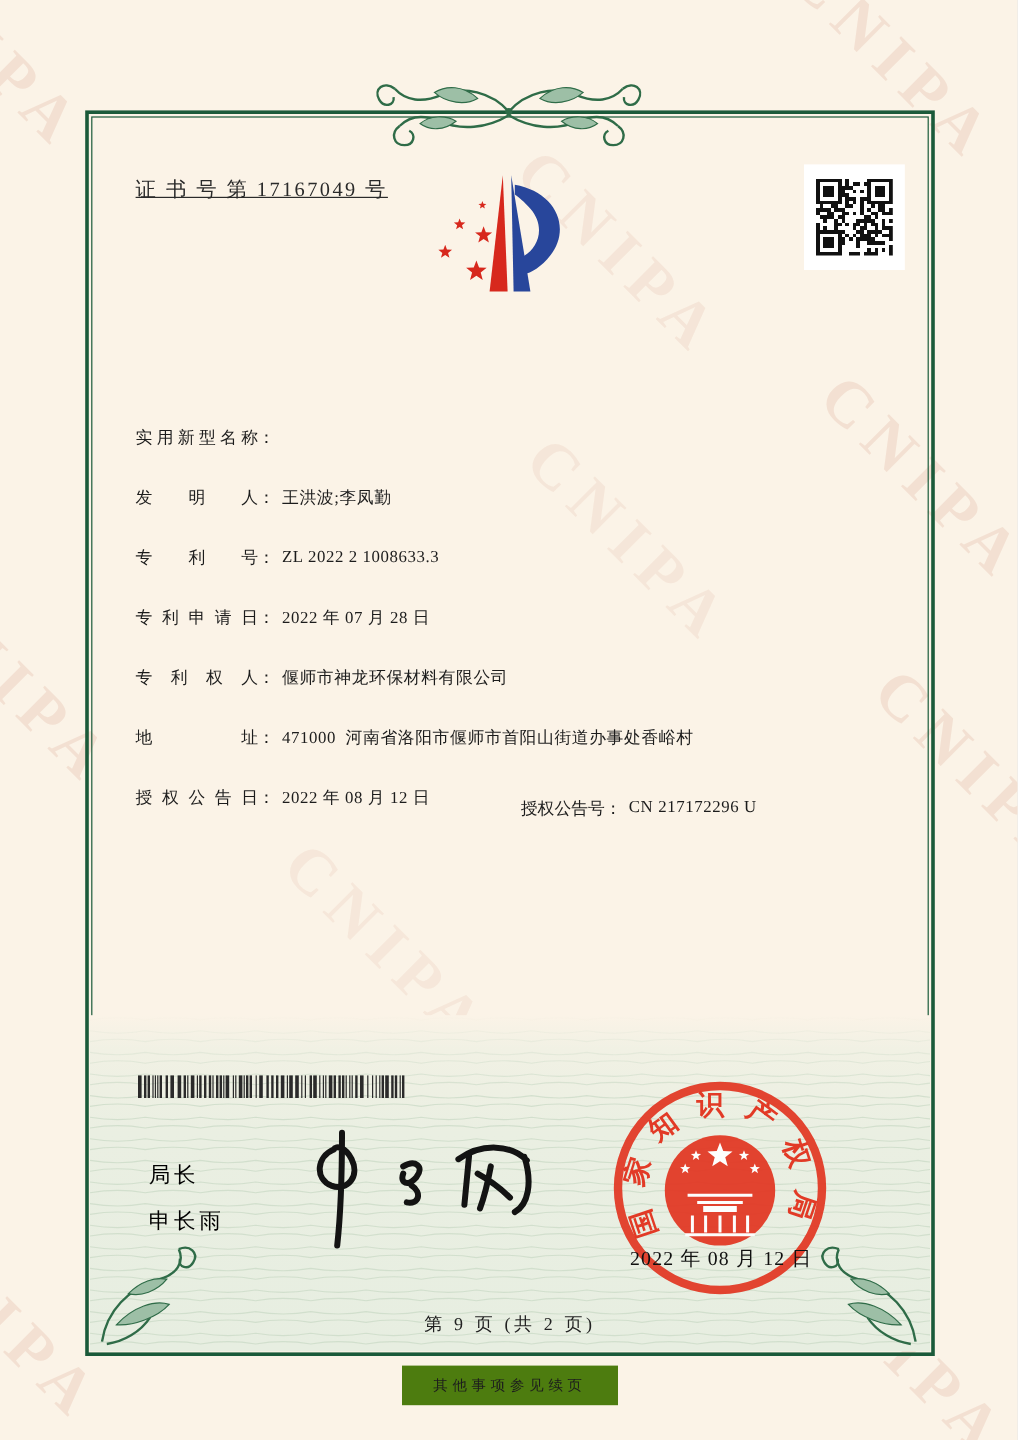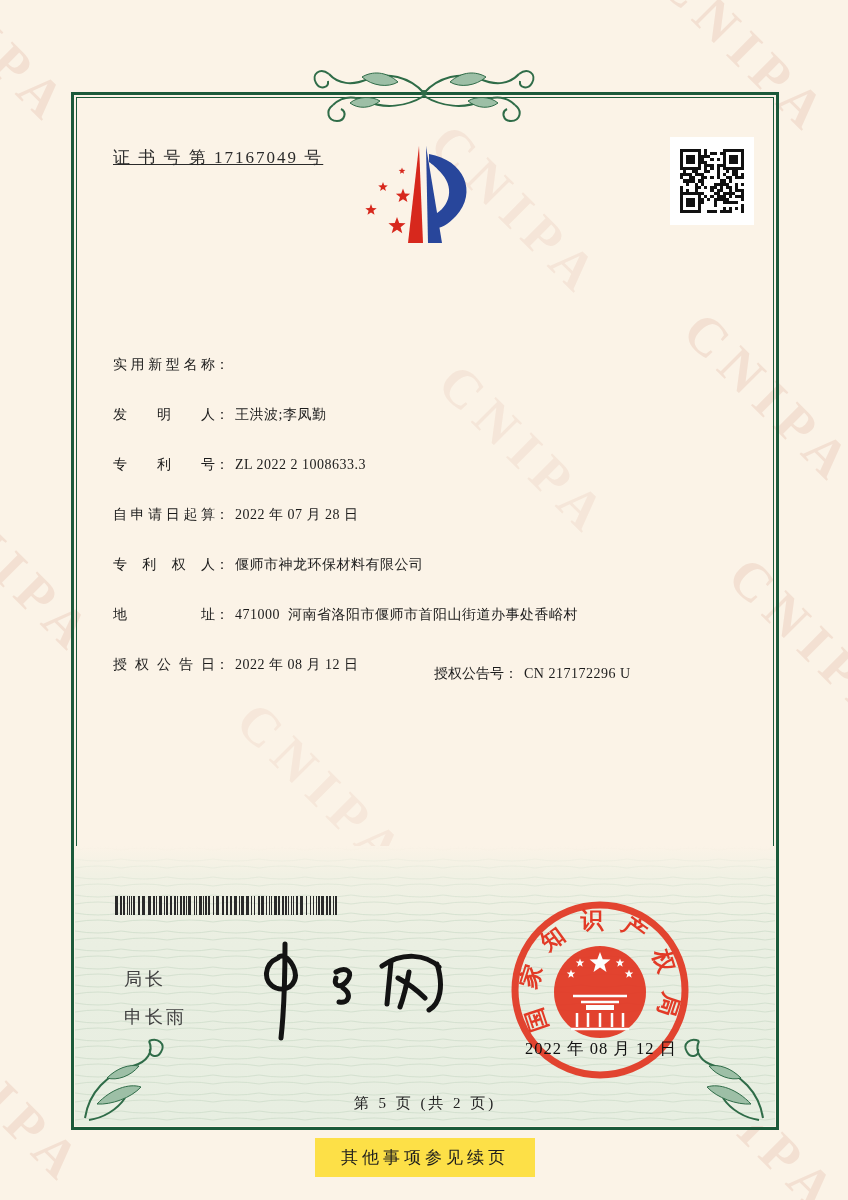--- a/index.html
+++ b/index.html
@@ -58,34 +58,34 @@
     position:absolute; left:75px; top:846px; width:700px; height:280px;
     background:linear-gradient(180deg,#fbf3e7 0%,#f1f1e4 10%,#eaefe2 35%,var(--band-green,#e7eee1) 100%);
   }
   .band svg {
     position:absolute; inset:0;
     -webkit-mask-image:linear-gradient(180deg,transparent 0,#000 70px);
     mask-image:linear-gradient(180deg,transparent 0,#000 70px);
   }
 
   .barcode { position:absolute; left:115px; top:896px; }
-  .director { position:absolute; left:124px; top:960px; font-size:18px; letter-spacing:3px; color:#404040; line-height:38px; }
+  .director { position:absolute; left:124px; top:960px; font-size:18px; letter-spacing:3px; color:#000000; line-height:38px; }
   .signature { position:absolute; left:248px; top:936px; }
   .signature path { stroke:#131313; stroke-width:5; fill:none; stroke-linecap:round; stroke-linejoin:round; }
 
   .seal { position:absolute; left:507px; top:897px; }
   .seal-text { font-size:23px; font-weight:bold; letter-spacing:16px; }
   .seal-date {
     position:absolute; left:512px; top:1038px; width:178px; text-align:center;
     font-size:16.5px; letter-spacing:1px; color:#101010;
   }
 
   .page-info { position:absolute; left:71px; top:1094px; width:708px; text-align:center; font-size:15px; letter-spacing:3px; color:#222; }
   .footer-note-wrap { position:absolute; left:71px; top:1138px; width:708px; display:flex; justify-content:center; }
-  .footer-note { background:#fde047; padding:8px 26px; font-size:17px; letter-spacing:4px; color:#1d1d1d; }
+  .footer-note { background:#4d7c0f; padding:8px 26px; font-size:12px; letter-spacing:4px; color:#1d1d1d; }
 </style>
 </head>
 <body>
 
 <div class="page">
 
   <div class="wm" style="left:-70px;top:-60px">CNIPA</div>
   <div class="wm" style="left:690px;top:-50px">CNIPA</div>
   <div class="wm" style="left:462px;top:112px;opacity:.7">CNIPA</div>
   <div class="wm" style="left:715px;top:300px">CNIPA</div>
@@ -338,21 +338,21 @@
       <span class="flabel">发明人</span>
         <span class="fcolon">：</span>
         <span class="fvalue">王洪波;李凤勤</span>
     </div>
     <div class="frow">
       <span class="flabel">专利号</span>
         <span class="fcolon">：</span>
         <span class="fvalue">ZL 2022 2 1008633.3</span>
     </div>
     <div class="frow">
-      <span class="flabel">自申请日起算</span>
+      <span class="flabel">专利申请日</span>
         <span class="fcolon">：</span>
         <span class="fvalue">2022 年 07 月 28 日</span>
     </div>
     <div class="frow">
       <span class="flabel">专利权人</span>
         <span class="fcolon">：</span>
         <span class="fvalue">偃师市神龙环保材料有限公司</span>
     </div>
     <div class="frow">
       <span class="flabel">地址</span>
@@ -464,18 +464,18 @@
         <path d="M66,99 h54"></path>
         <path d="M74,105 h38"></path>
         <path d="M70,116 v14 M81,116 v14 M93,116 v14 M105,116 v14 M116,116 v14"></path>
         <path d="M64,132 h58"></path>
       </g>
       <rect x="79" y="108" width="28" height="5" fill="#fff"></rect>
     </g>
   </svg>
   <div class="seal-date">2022 年 08 月 12 日</div>
 
-  <div class="page-info">第 5 页 (共 2 页)</div>
+  <div class="page-info">第 9 页 (共 2 页)</div>
   <div class="footer-note-wrap">
     <span class="footer-note">其他事项参见续页</span>
   </div>
 
 </div>
 
 </body></html>

